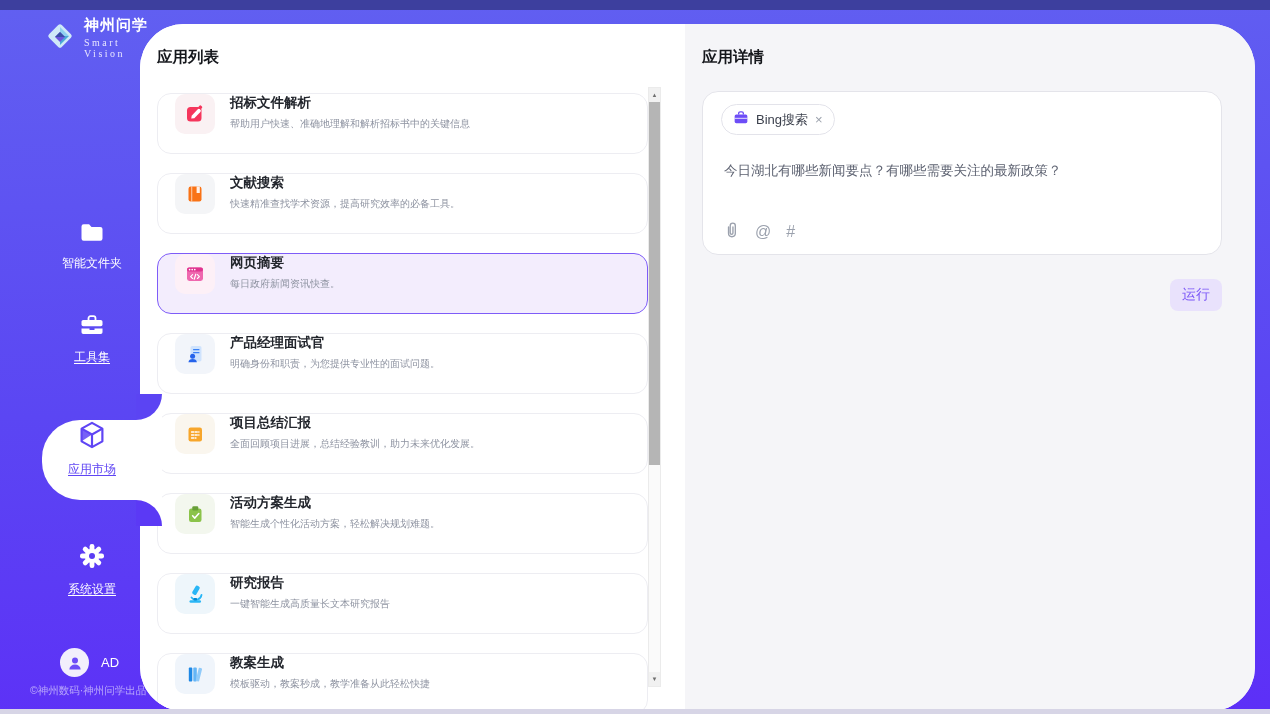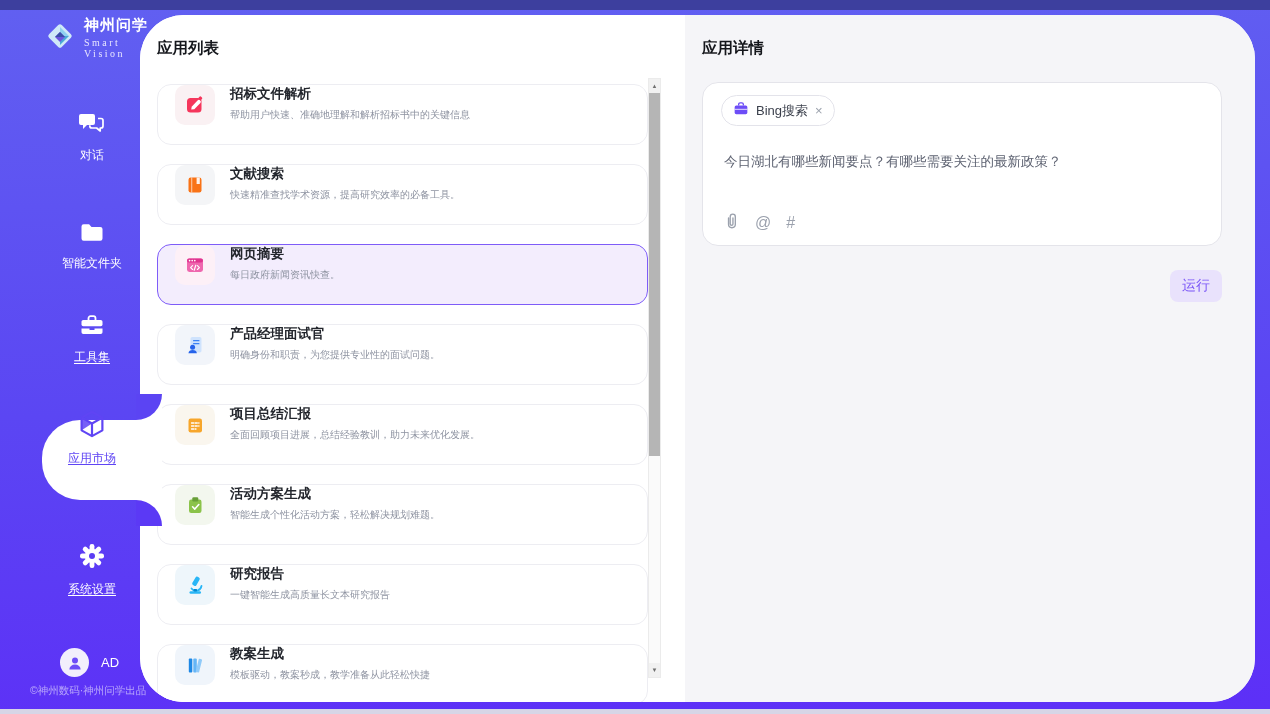--- a/index.html
+++ b/index.html
@@ -10,35 +10,35 @@
   .bottom-strip { position:absolute; left:0; bottom:0; width:1270px; height:5px; background:#d7d5e6; z-index:9; }
 
   
   .sidebar { position:absolute; left:0; top:0; width:140px; height:714px; z-index:3;margin-left:22px; }
   .brand { position:absolute; left:22px; top:16px; display:flex; align-items:center; gap:8px; }
   .brand-name { color:#fff; font-size:15px; font-weight:700; letter-spacing:1px; }
   .brand-sub { color:#e8e6ff; font-size:10px; letter-spacing:2.5px; margin-top:2px;font-family:Liberation Serif, serif; }
   .nav-item { position:absolute; left:0; width:140px; display:flex; flex-direction:column; align-items:center; gap:7px; cursor:pointer; z-index:4; }
   .nav-item .lbl { font-size:12px; color:#ffffff; }
   .nav-item .lbl.u { text-decoration:underline; text-underline-offset:2px; }
-  .ni-0 { top:110px; } .ni-1 { top:220px; } .ni-2 { top:312px;align-items:center; } .ni-3 { top:409px; } .ni-4 { top:542px; }
+  .ni-0 { top:110px; } .ni-1 { top:220px; } .ni-2 { top:312px;align-items:center; } .ni-3 { top:420px; } .ni-4 { top:542px; }
   .active-bubble { position:absolute; left:20px; top:420px; width:120px; height:80px; background:#ffffff;
                    border-radius:38px 0 0 38px; z-index:2; }
   .corner { position:absolute; right:0; width:26px; height:26px; background:#fff; z-index:2; }
   .corner.ct { top:394px; } .corner.cb { top:500px; }
   .corner.ct::before { content:''; position:absolute; inset:0; background:#5b44f3; border-bottom-right-radius:26px; }
   .corner.cb::before { content:''; position:absolute; inset:0; background:#5b39f5; border-top-right-radius:26px; }
   .ni-3 .lbl { color:#5f45f4; }
   .user-row { position:absolute; left:38px; top:648px; display:flex; align-items:center; gap:12px; cursor:pointer; z-index:4; }
   .avatar { width:29px; height:29px; border-radius:50%; background:#f2effc; display:flex; align-items:center; justify-content:center; }
   .user-name { color:#fff; font-size:13px; }
   .copyright { position:absolute; left:8px; top:684px; font-size:10.5px; color:rgba(255,255,255,0.55); white-space:nowrap; z-index:4; }
 
   
-  .main-shell { position:absolute; left:140px; top:15px; width:1115px; height:687px; border-radius:44px;
+  .main-shell { position:absolute; left:140px; top:24px; width:1115px; height:687px; border-radius:44px;
                 overflow:hidden; background:#ffffff; z-index:1; }
   .list-panel { position:absolute; left:0; top:0; width:545px; height:687px; background:#ffffff; }
   .detail-panel { position:absolute; left:545px; top:0; width:570px; height:687px; background:#f5f5f8; }
   .panel-title { position:absolute; left:17px; top:23px; font-size:15.5px; font-weight:700; color:#15171c; }
 
   
   .cards { position:absolute; left:17px; top:69px; width:491px; height:618px; overflow:hidden; }
   .card { position:relative; height:61px; margin-bottom:19px; border:1px solid #ededf2; border-radius:14px;
           background:#fff; display:flex; align-items:flex-start; padding-left:17px; gap:15px; cursor:pointer; }
   .card.selected { background:#f3edfd; border:1.5px solid #7e5cf8; }
@@ -88,29 +88,20 @@
       <span>
         <div class="brand-name">神州问学</div>
         <div class="brand-sub">Smart Vision</div>
       </span>
     </div>
 
     <div class="active-bubble"></div>
     <div class="corner ct"></div>
     <div class="corner cb"></div>
 
-    <div class="nav-item ni-0">
-      <span>
-        <svg width="28" height="26" viewBox="0 0 28 26">
-          <path d="M3 4 h12 a2 2 0 0 1 2 2 v7 a2 2 0 0 1 -2 2 h-6 l-4 4 v-4 h-2 a2 2 0 0 1 -2 -2 V6 a2 2 0 0 1 2 -2 z" fill="#fff"></path>
-          <path d="M20 8.5 h3 a2 2 0 0 1 2 2 v5.5 a2 2 0 0 1 -2 2 h-0.8 v3 l-3.6 -3 h-4.8 a2 2 0 0 1 -2 -2 v-0.8" fill="none" stroke="#fff" stroke-width="1.7" stroke-linejoin="round"></path>
-        </svg>
-      </span>
-      <span class="lbl">对话</span>
-    </div>
 
     <div class="nav-item ni-1">
       <span>
         <svg width="28" height="24" viewBox="0 0 28 24">
           <path d="M3.5 6.5 a2.2 2.2 0 0 1 2.2 -2.2 h5.4 l2.4 2.6 h8.8 a2.2 2.2 0 0 1 2.2 2.2 v9.4 a2.2 2.2 0 0 1 -2.2 2.2 H5.7 a2.2 2.2 0 0 1 -2.2 -2.2 z" fill="#fff"></path>
         </svg>
       </span>
       <span class="lbl">智能文件夹</span>
     </div>
 

